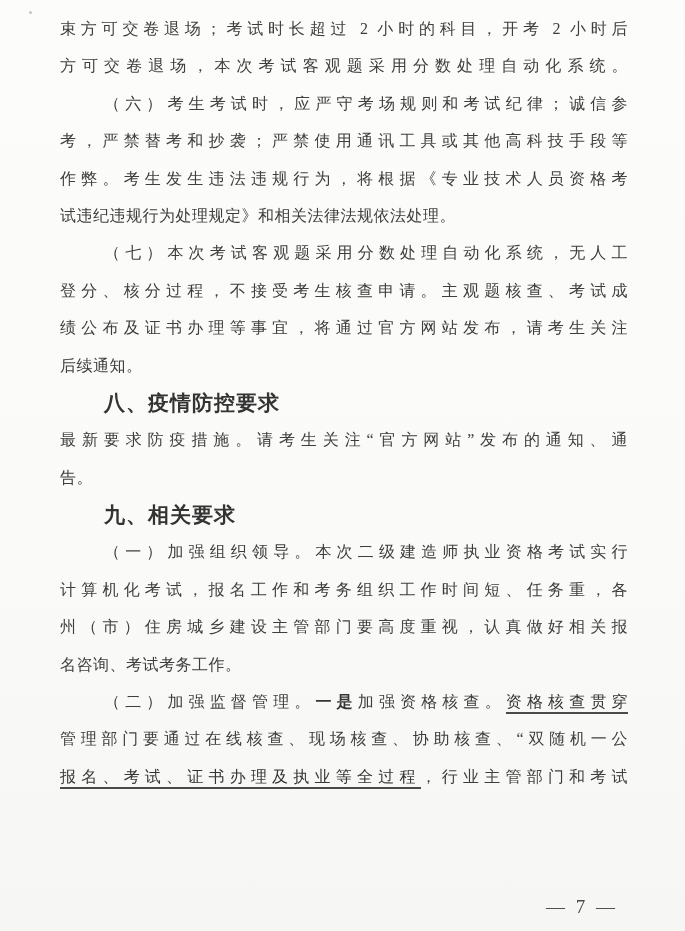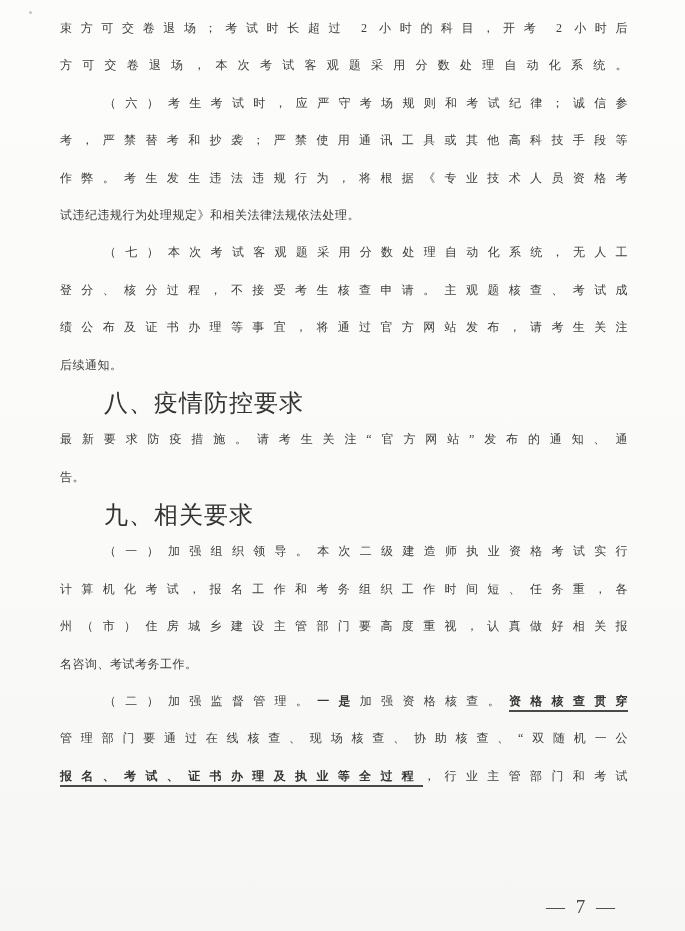--- a/index.html
+++ b/index.html
@@ -15,46 +15,46 @@
     overflow:hidden;
     color:#3e3e3e;
   }
   .text-block{
     position:absolute;
     left:60px;top:10px;width:568px;
   }
   .line{
     height:37.4px;
     line-height:37.4px;
-    font-size:12px;
+    font-size:16px;
     text-align:left;
     color:#3e3e3e;
     letter-spacing:0.5px;
   }
   .line.just{
     text-align:justify;
     text-align-last:justify;
   }
   .line.indent{
     padding-left:44px;
     box-sizing:border-box;
   }
   .line.heading{
     font-family:"Liberation Sans","DejaVu Sans",sans-serif;
-    font-weight:400;
-    font-size:24px;
+    font-weight:700;
+    font-size:21px;
     color:#333;
     letter-spacing:1px;
   }
   .seg-bold{
     font-weight:700;
     color:#353535;
   }
   .seg-bold-underline{
-    font-weight:700;
+    font-weight:400;
     color:#353535;
     border-bottom:2px solid #4a4a4a;
     padding-bottom:2px;
   }
   .page-number{
     position:absolute;
     right:67px;top:896px;
     font-size:19px;
     letter-spacing:3px;
     color:#4a4a4a;

